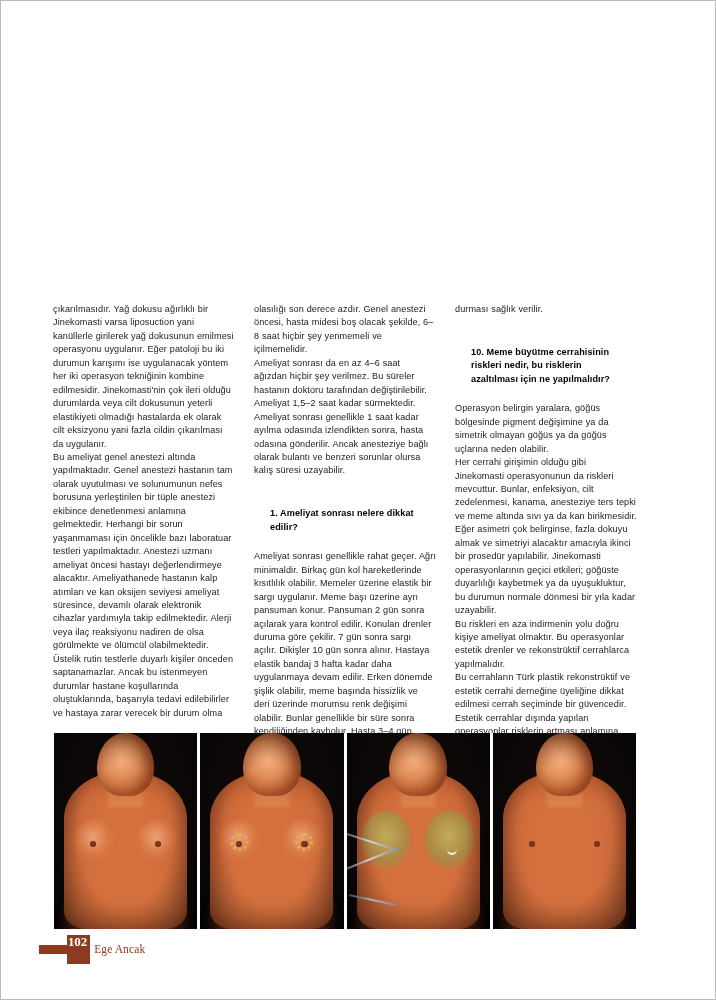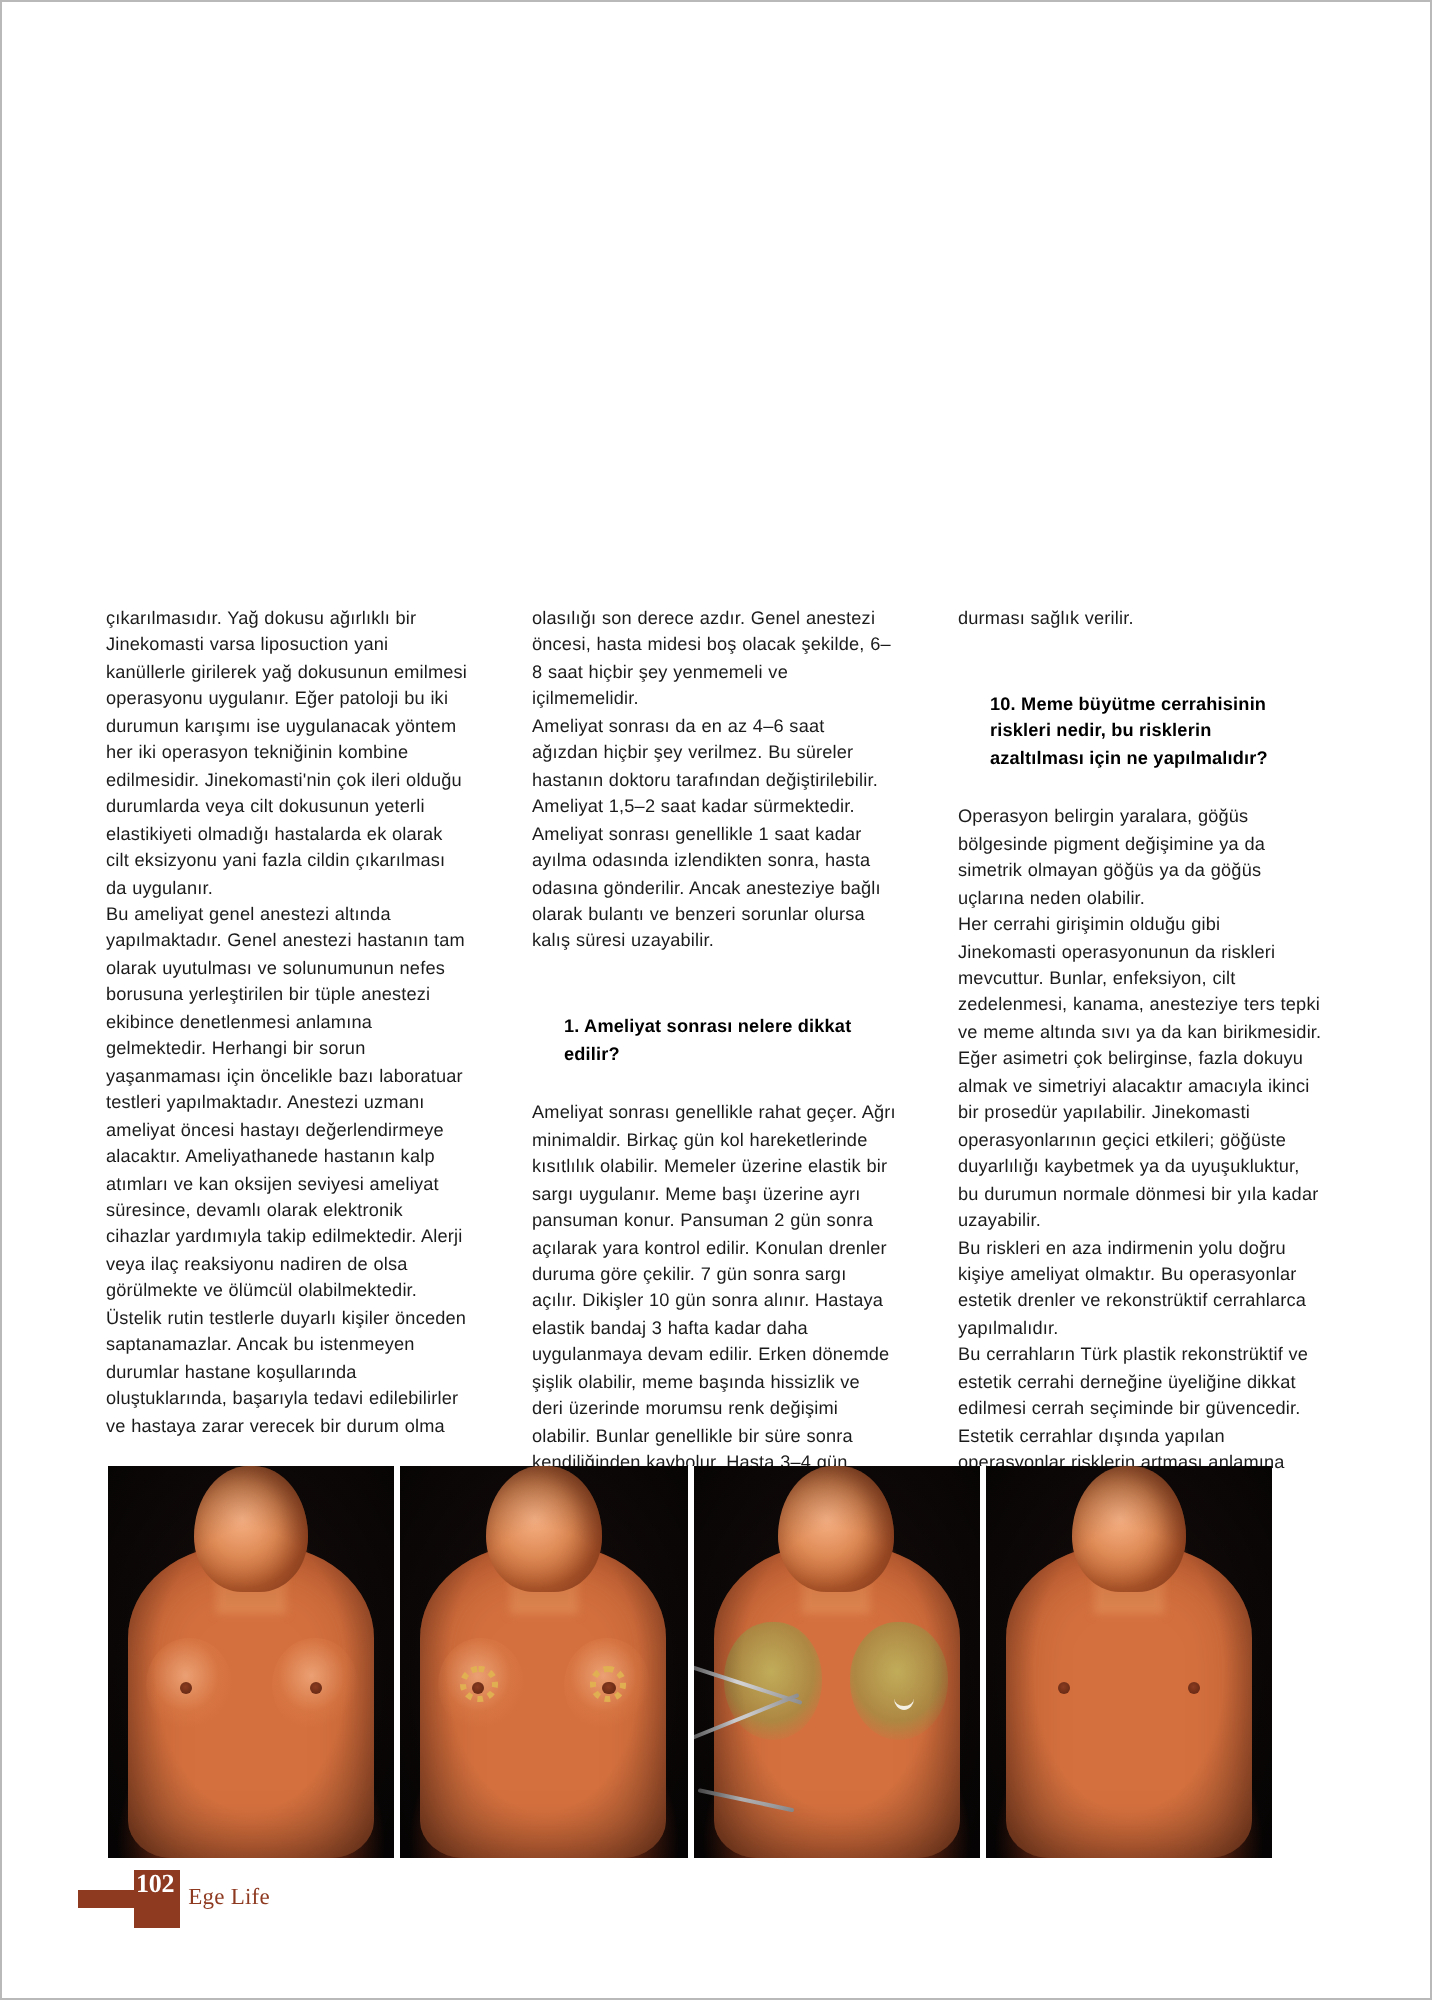--- a/index.html
+++ b/index.html
@@ -20,21 +20,21 @@
     overflow: hidden;
   }
 
   
   .article {
     position: absolute;
     left: 52px;
     top: 302px;
     width: 584px;
     display: flex;
-    gap: 31px;
+    gap: 19px;
     align-items: flex-start;
   }
   .column {
     width: 182px;
     flex: 0 0 182px;
   }
   .para {
     margin: 0;
     font-size: 9.1px;
     line-height: 13.45px;
@@ -315,16 +315,16 @@
         <div class="nipple right"></div>
         <div class="vignette"></div>
       </div>
     </div>
 
   </div>
 
   <div class="footer">
     <div class="footer-bar"></div>
     <div class="page-number">102</div>
-    <div class="footer-label">Ege Life</div>
+    <div class="footer-label">Ege Ancak</div>
   </div>
 
 </div>
 
 </body></html>

